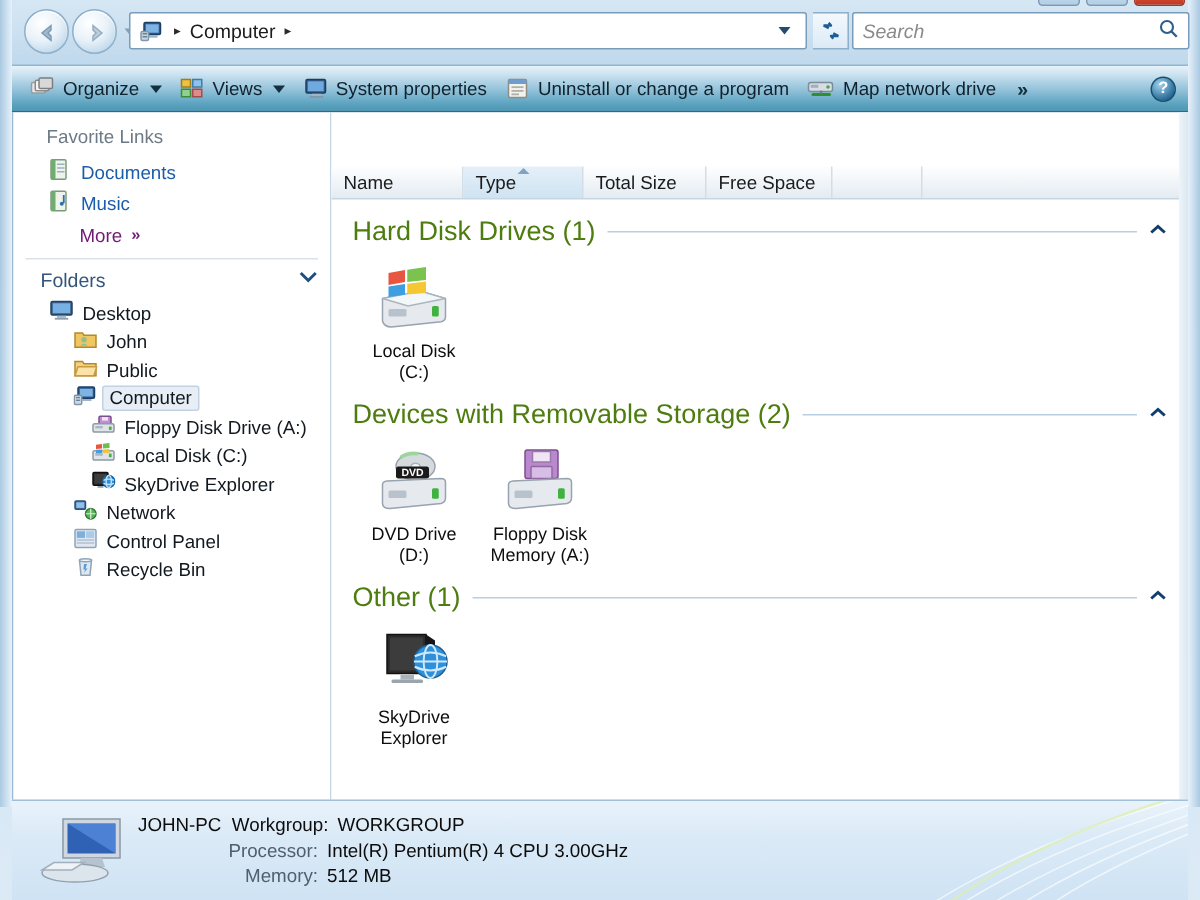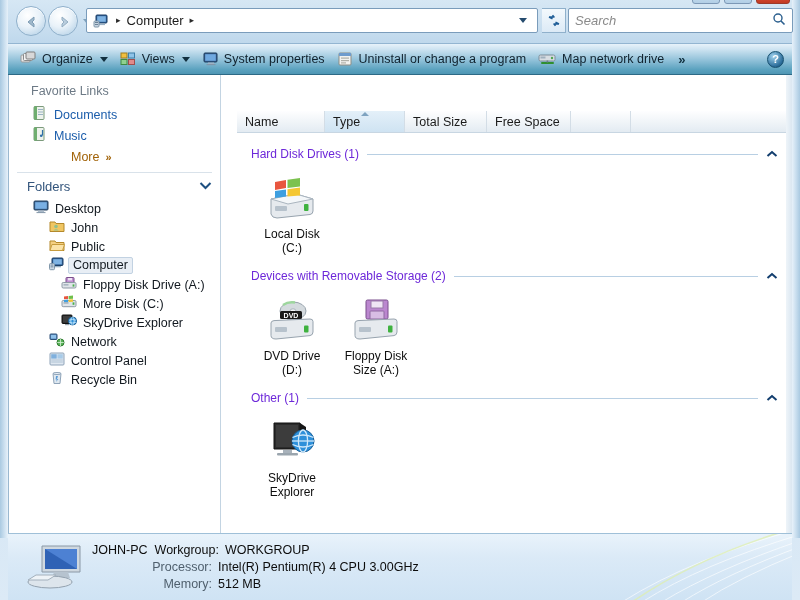--- a/index.html
+++ b/index.html
@@ -109,36 +109,35 @@
     color:#fff;font-size:11px;font-weight:bold;display:flex;align-items:center;justify-content:center;
     border:1px solid #17506f;
   }
 
   
   .bodyarea {
     position:absolute; left:8px; top:75px; width:784px; height:458px;
     background:#fff;
     border-left:1px solid #9ab8d0;
     display:flex;
-    gap:16px;
   }
   
   .navpane {
     width:212px; background:#fff; position:relative;
     border-right:1px solid #c3d4e2;
     font-size:12.5px;
   }
   .fav-head {
     padding:9px 0 6px 22px; color:#6d7a86; font-size:12.5px;
   }
   .fav-item {
     display:flex; align-items:center; height:21px; padding-left:22px; color:#1b5dab;
   }
   .fav-item .lbl { margin-left:7px; }
-  .fav-more { padding-left:62px; color:#a16207; display:flex; align-items:center; height:22px;}
+  .fav-more { padding-left:44px; color:#701a75; display:flex; align-items:center; height:22px;}
   .fav-more .ch { margin-left:6px; font-size:11px; font-weight:bold;}
   .pane-div { height:1px; background:#d9e2ea; margin:4px 8px 0 8px; }
   .folders-head {
     display:flex; align-items:center; height:26px; padding:0 8px 0 18px;
     color:#33557c; font-weight:normal; font-size:13px;
   }
   .folders-head .chev { margin-left:auto; color:#1d4f80; font-size:11px; }
   .tree { padding-left:0; }
   .tnode {
     display:flex; align-items:center; height:19px; white-space:nowrap;
@@ -165,21 +164,21 @@
   }
   .col.sorted { background:linear-gradient(180deg,#e4f0f9,#cfe3f2); }
   .col .sortarrow {
     position:absolute; left:50%; top:1px; margin-left:-4px;
     width:0;height:0;border-left:4px solid transparent;border-right:4px solid transparent;
     border-bottom:4px solid #7fa3c0;
   }
   .grouprow {
     display:flex; align-items:center; height:22px; margin:10px 0 0 0; padding-left:14px;
   }
-  .grouprow .gl { color:#6d28d9; font-size:12px; white-space:nowrap; }
+  .grouprow .gl { color:#4d7c0f; font-size:18px; white-space:nowrap; }
   .grouprow .gline { flex:1; height:1px; background:#b8cfe3; margin:0 8px 0 8px; }
   .grouprow .gchev {
     color:#123e6e; font-size:11px; margin-right:14px; font-weight:bold;
   }
   .items { display:flex; padding:6px 0 0 16px; gap:6px; }
   .tile { width:78px; text-align:center; }
   .tile .ic { height:52px; display:flex; align-items:flex-end; justify-content:center; }
   .tile .nm { font-size:12px; line-height:14px; color:#0e0e0e; margin-top:4px; }
   .scrollstrip {
     position:absolute; right:0; top:0; width:6px; height:100%;
@@ -444,21 +443,21 @@
             <svg width="16" height="14" viewBox="0 0 16 14">
               <rect x="1" y="5.5" width="14" height="6.2" rx="1.2" fill="#dfe4e8" stroke="#8e9aa5"></rect>
               <rect x="2.5" y="7" width="5" height="1.8" fill="#aab6c1"></rect>
               <rect x="11.6" y="7.4" width="1.8" height="2.4" fill="#46b04a"></rect>
               <path d="M3 1.5 L7 1 L7 4 L3 4.3 Z" fill="#e8563f"></path>
               <path d="M7.6 0.9 L12 0.4 L12 3.7 L7.6 4 Z" fill="#6fbf4a"></path>
               <path d="M3 4.9 L7 4.6 L7 7 L3 7 Z" fill="#3e9fe0"></path>
               <path d="M7.6 4.6 L12 4.3 L12 6.8 L7.6 7 Z" fill="#f2c433"></path>
             </svg>
           </span>
-          <span class="lbl">More Disk (C:)</span>
+          <span class="lbl">Local Disk (C:)</span>
         </div>
 
 
         <div class="tnode" style="padding-left:52px">
           <span>
             <svg width="16" height="14" viewBox="0 0 16 14">
               <rect x="1" y="1" width="10" height="8.5" rx="0.8" fill="#2a2a2a" stroke="#111"></rect>
               <rect x="2" y="2" width="8" height="6.5" fill="#3d3d3d"></rect>
               <rect x="4" y="10" width="4" height="1.2" fill="#9aa4ae"></rect>
               <circle cx="11.5" cy="7" r="4" fill="#2e8fd8" stroke="#1b5f96"></circle>
@@ -590,21 +589,21 @@
             <svg width="52" height="46" viewBox="0 0 52 46">
               <rect x="16" y="1" width="22" height="19" rx="1.5" fill="#bb87cf" stroke="#7a4f8c"></rect>
               <rect x="21" y="2" width="12" height="7" fill="#efe5f4" stroke="#9a7aaa"></rect>
               <rect x="20" y="12" width="14" height="8" rx="0.8" fill="#d8bde4" stroke="#8e6aa0"></rect>
               <path d="M5 24 Q5 22 8 21.6 L44 20 Q47 20 47 22.5 L47 33 Q47 36 44 36.6 L10 40 Q5 40 5 36.5 Z" fill="#e6eaee" stroke="#97a3ae"></path>
               <rect x="9" y="28" width="12" height="5" rx="1" fill="#b7c2cc"></rect>
               <rect x="38" y="26.5" width="4.5" height="7" rx="1" fill="#3fb23f"></rect>
             </svg>
           </div>
           <div class="nm">Floppy Disk</div>
-          <div class="nm" style="margin-top:0">Size (A:)</div>
+          <div class="nm" style="margin-top:0">Memory (A:)</div>
         </div>
       </div>
 
       <div class="grouprow">
         <span class="gl">Other (1)</span>
         <span class="gline"></span>
         <span class="gchev">
           <svg width="12" height="8" viewBox="0 0 12 8">
               <path d="M1.5 6 L6 2 L10.5 6" stroke="#123e6e" stroke-width="2" fill="none"></path>
             </svg>

